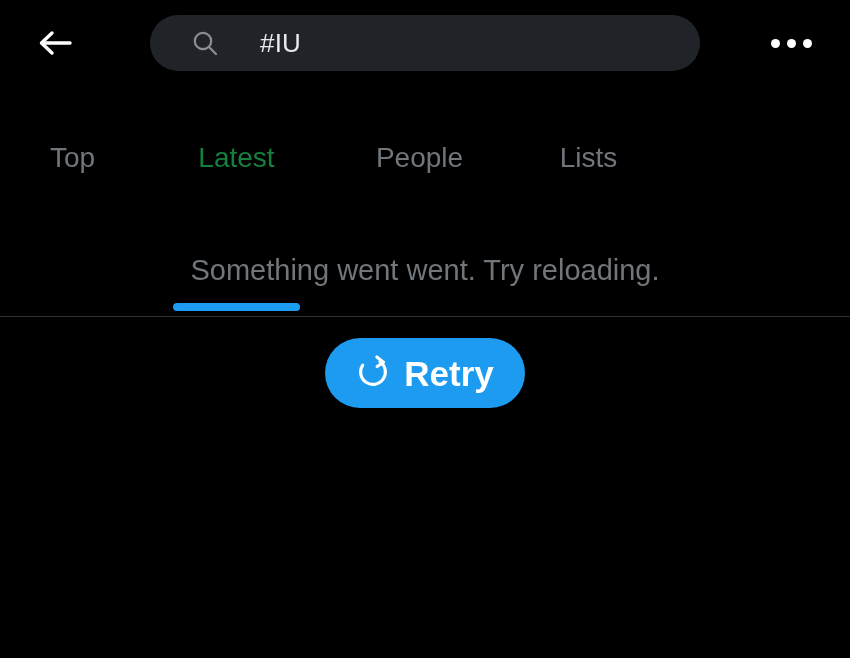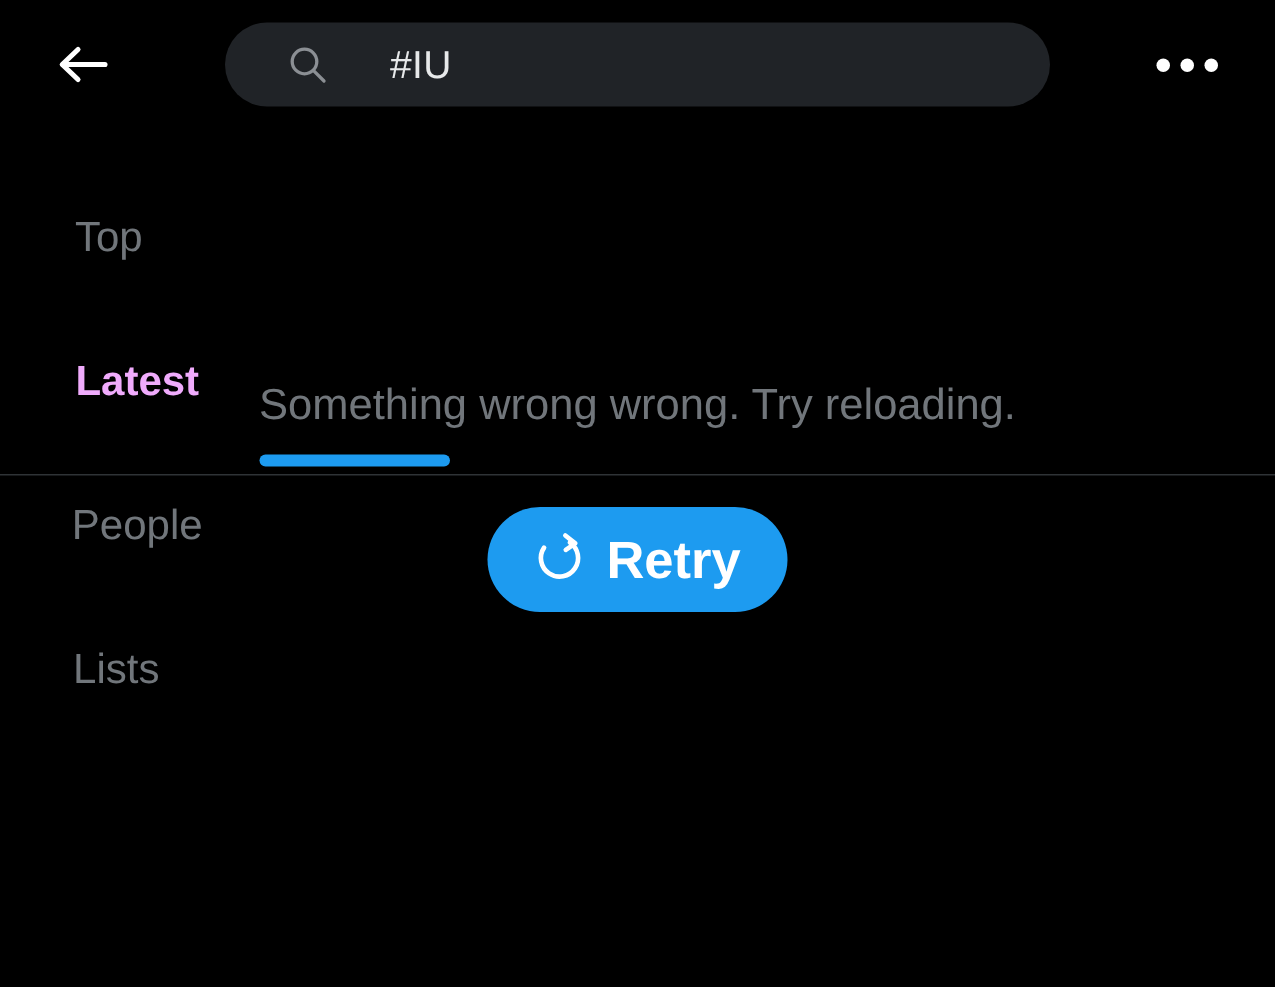--- a/index.html
+++ b/index.html
@@ -99,40 +99,40 @@
     width: 850px;
     height: 100px;
   }
   .tabs-row {
     position: absolute;
     left: 0;
     top: 0;
     width: 850px;
     height: 96px;
     display: flex;
-    flex-direction: column;
+    align-items: center;
   }
   .tab {
     position: relative;
     height: 96px;
     display: flex;
     align-items: center;
     justify-content: center;
     cursor: pointer;
     flex: 0 0 auto;
   }
   .tab-label {
     font-size: 28px;
     color: #71767b;
     line-height: 1;
     white-space: nowrap;
   }
   .tab.active .tab-label {
-    color: #f0abfc;
-    font-weight: bold;
+    color: #15803d;
+    font-weight: normal;
   }
   .tab-indicator {
     position: absolute;
     left: 173px;
     top: 193px;
     width: 127px;
     height: 8px;
     background: #1d9bf0;
     border-radius: 4px;
   }
@@ -236,21 +236,21 @@
       <div class="tab" style="width:155px">
         <span class="tab-label">Lists</span>
       </div>
     </div>
     <div class="tab-indicator"></div>
     <div class="tab-divider"></div>
   </div>
 
   <div class="error-area">
 
-    <div class="error-message">Something wrong wrong. Try reloading.</div>
+    <div class="error-message">Something went went. Try reloading.</div>
 
     <button class="retry-button">
       <span class="retry-icon">
         <svg width="34" height="34" viewBox="0 0 34 34" fill="none" xmlns="http://www.w3.org/2000/svg">
           <path d="M17 4.6 A12.4 12.4 0 1 0 29.4 17" stroke="#ffffff" stroke-width="3.1" stroke-linecap="round" fill="none" transform="rotate(-56 17 17)"></path>
           <path d="M20.9 2.0 L27.5 7.2 L21.2 11.6" stroke="#ffffff" stroke-width="3.1" stroke-linecap="round" stroke-linejoin="round" fill="none"></path>
         </svg>
       </span>
       <span class="retry-label">Retry</span>
     </button>

